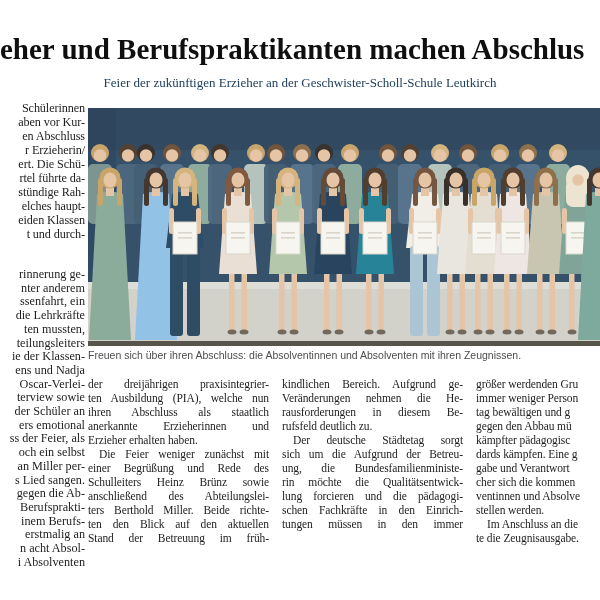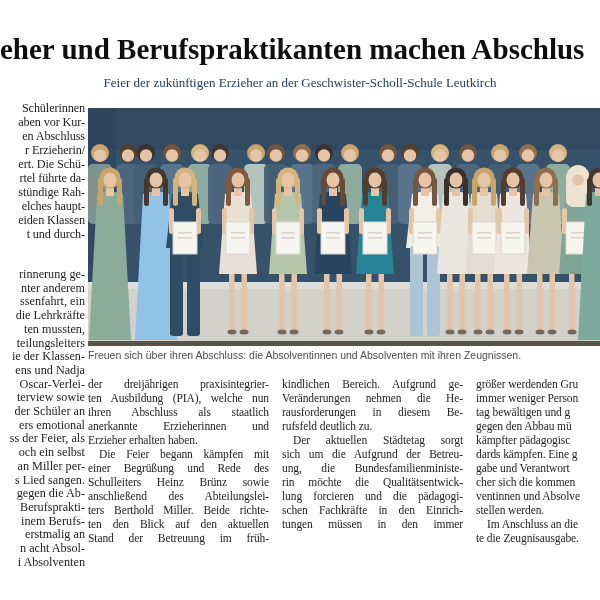--- a/index.html
+++ b/index.html
@@ -310,34 +310,34 @@
   </figure>
 
   <div class="caption">Freuen sich über ihren Abschluss: die Absolventinnen und Absolventen mit ihren Zeugnissen.</div>
 
   <div class="bcol col2">
       <div class="tline">der dreijährigen praxisintegrier-</div>
       <div class="tline">ten Ausbildung (PIA), welche nun</div>
       <div class="tline">ihren Abschluss als staatlich</div>
       <div class="tline">anerkannte Erzieherinnen und</div>
       <div class="tline end">Erzieher erhalten haben.</div>
-      <div class="tline indent">Die Feier begann kämpfen mit</div>
+      <div class="tline indent">Die Feier weniger zunächst mit</div>
       <div class="tline">einer Begrüßung und Rede des</div>
       <div class="tline">Schulleiters Heinz Brünz sowie</div>
       <div class="tline">anschließend des Abteilungslei-</div>
       <div class="tline">ters Berthold Miller. Beide richte-</div>
       <div class="tline">ten den Blick auf den aktuellen</div>
       <div class="tline">Stand der Betreuung im früh-</div>
     </div>
   <div class="bcol col3">
       <div class="tline">kindlichen Bereich. Aufgrund ge-</div>
       <div class="tline">Veränderungen nehmen die He-</div>
       <div class="tline">rausforderungen in diesem Be-</div>
       <div class="tline end">rufsfeld deutlich zu.</div>
-      <div class="tline indent">Der aktuellen Städtetag sorgt</div>
+      <div class="tline indent">Der deutsche Städtetag sorgt</div>
       <div class="tline">sich um die Aufgrund der Betreu-</div>
       <div class="tline">ung, die Bundesfamilienministe-</div>
       <div class="tline">rin möchte die Qualitätsentwick-</div>
       <div class="tline">lung forcieren und die pädagogi-</div>
       <div class="tline">schen Fachkräfte in den Einrich-</div>
       <div class="tline">tungen müssen in den immer</div>
     </div>
   <div class="bcol col4">
       <div class="tline">größer werdenden Gru</div>
       <div class="tline">immer weniger Person</div>

